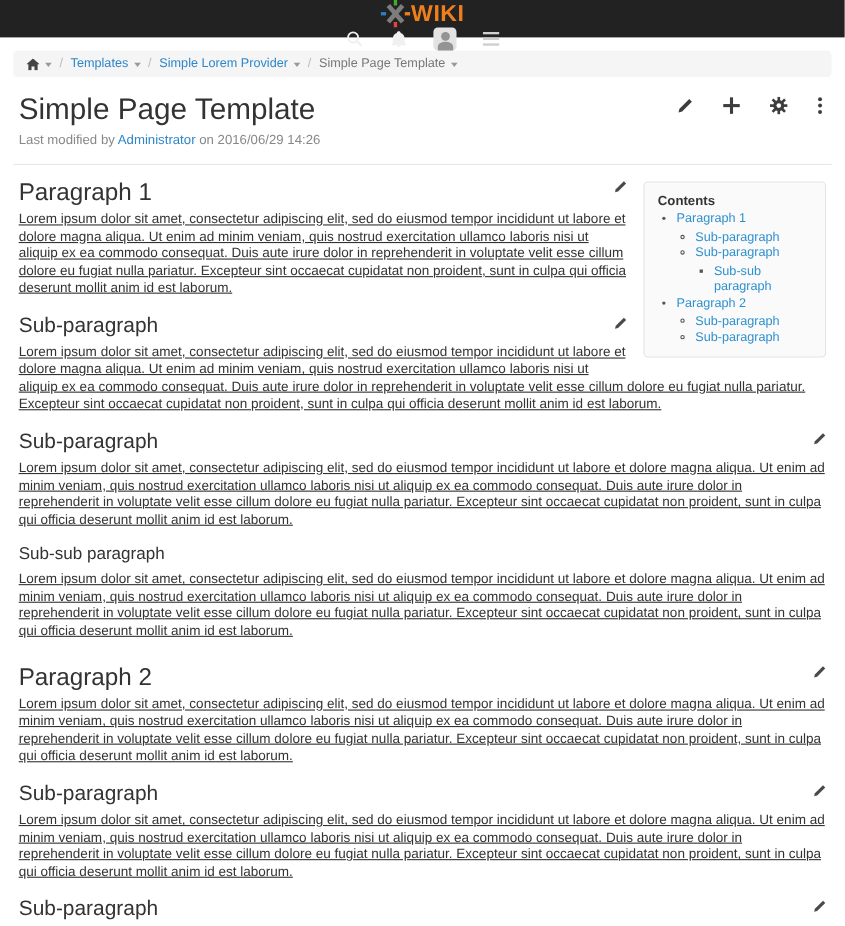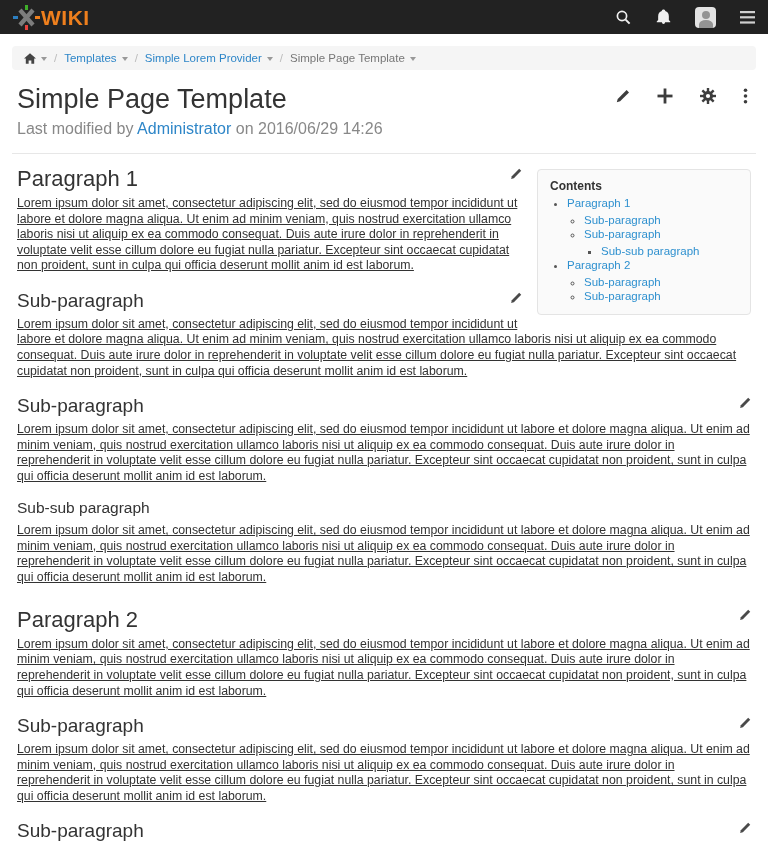--- a/index.html
+++ b/index.html
@@ -1,20 +1,20 @@
 <!DOCTYPE html>
 <html><head>
 <meta charset="utf-8">
 <style>
   * { box-sizing: border-box; }
   html,body { margin:0; padding:0; width:768px; background:#fff; }
   body { font-family:"Liberation Sans", sans-serif; color:#333; position:relative; min-height:842px; }
 
   
-  .navbar { height:34px; background:#222222; display:flex; align-items:center; justify-content:space-between; padding:0 13px; }
+  .navbar { height:34px; background:#222222; display:flex; align-items:center; justify-content:space-between; padding:0 13px;flex-direction:column; }
   .logo { display:flex; align-items:center; text-decoration:none; cursor:pointer; }
   .logo-text { color:#EE7F1D; font-size:21px; font-weight:bold; letter-spacing:.5px; line-height:1; margin-left:1px; }
   .nav-right { display:flex; align-items:center; gap:24px; }
   .nav-icon { background:none; border:none; padding:0; cursor:pointer; display:flex; align-items:center; }
   .avatar-box { width:21px; height:21px; background:#e3e3e3; border-radius:4px; position:relative; overflow:hidden; }
   .avatar-head { position:absolute; left:6.5px; top:4px; width:8px; height:8px; border-radius:50%; background:#949494; }
   .avatar-body { position:absolute; left:3.5px; top:13px; width:14px; height:9px; border-radius:50% 50% 0 0; background:#949494; }
 
   
   .breadcrumb { margin:12px 12px 0; background:#f5f5f5; border-radius:4px; padding:6px 12px; font-size:11.5px; color:#999; display:flex; align-items:center; white-space:nowrap; }
@@ -23,29 +23,29 @@
   .crumb.current { color:#777; }
   .caret { display:inline-block; width:0; height:0; border-left:3.5px solid transparent; border-right:3.5px solid transparent; border-top:4px solid #999; margin:1px 0 0 5px; }
   .crumb-sep { color:#bbb; margin:0 7px; }
 
   
   .page-head { padding:0 17px; }
   .title-row { display:flex; justify-content:space-between; align-items:flex-start; }
   .page-title { font-size:27px; font-weight:400; color:#333; margin:15px 0 5px; line-height:1.1; }
   .actions { display:flex; gap:27px; margin-top:18px; padding-right:3px; }
   .action-btn { background:none; border:none; padding:0; cursor:pointer; display:flex; align-items:center; }
-  .modified { font-size:16px; color:#888; margin:0; }
+  .modified { font-size:12px; color:#888; margin:0; }
   .doc-link { color:#2E86C8; text-decoration:none; cursor:pointer; }
   .head-rule { border:none; border-top:1px solid #e7e7e7; margin:15px 12px 12px; }
 
   
   .content { padding:0 17px; font-size:12.3px; line-height:15.6px; color:#333; }
   .content::after { content:""; display:block; clear:both; }
 
-  .toc-box { float:right; width:214px; background:#fafafa; border:1px solid #e4e4e4; border-radius:4px; padding:9px 10px 10px 12px; margin:3px 0 12px 15px; font-size:11.5px; }
+  .toc-box { float:right; width:166px; background:#fafafa; border:1px solid #e4e4e4; border-radius:4px; padding:9px 10px 10px 12px; margin:3px 0 12px 15px; font-size:11.5px; }
   .toc-title { font-weight:bold; font-size:12px; color:#333; }
   .toc-box ul { margin:2px 0 0; padding-left:17px; line-height:14.5px; }
   .toc-box ul.lvl0 { list-style-type:disc; }
   .toc-box ul.lvl1 { list-style-type:circle; }
   .toc-box ul.lvl2 { list-style-type:square; }
   .toc-box li { margin:0; color:#555; }
   .toc-link { color:#2E90CF; text-decoration:none; cursor:pointer; }
 
   .sec-h1, .sec-h2, .sec-h3 { font-weight:400; color:#333; line-height:1.15; }
   .sec-h1 { font-size:22px; margin:21px 0 5px; }

